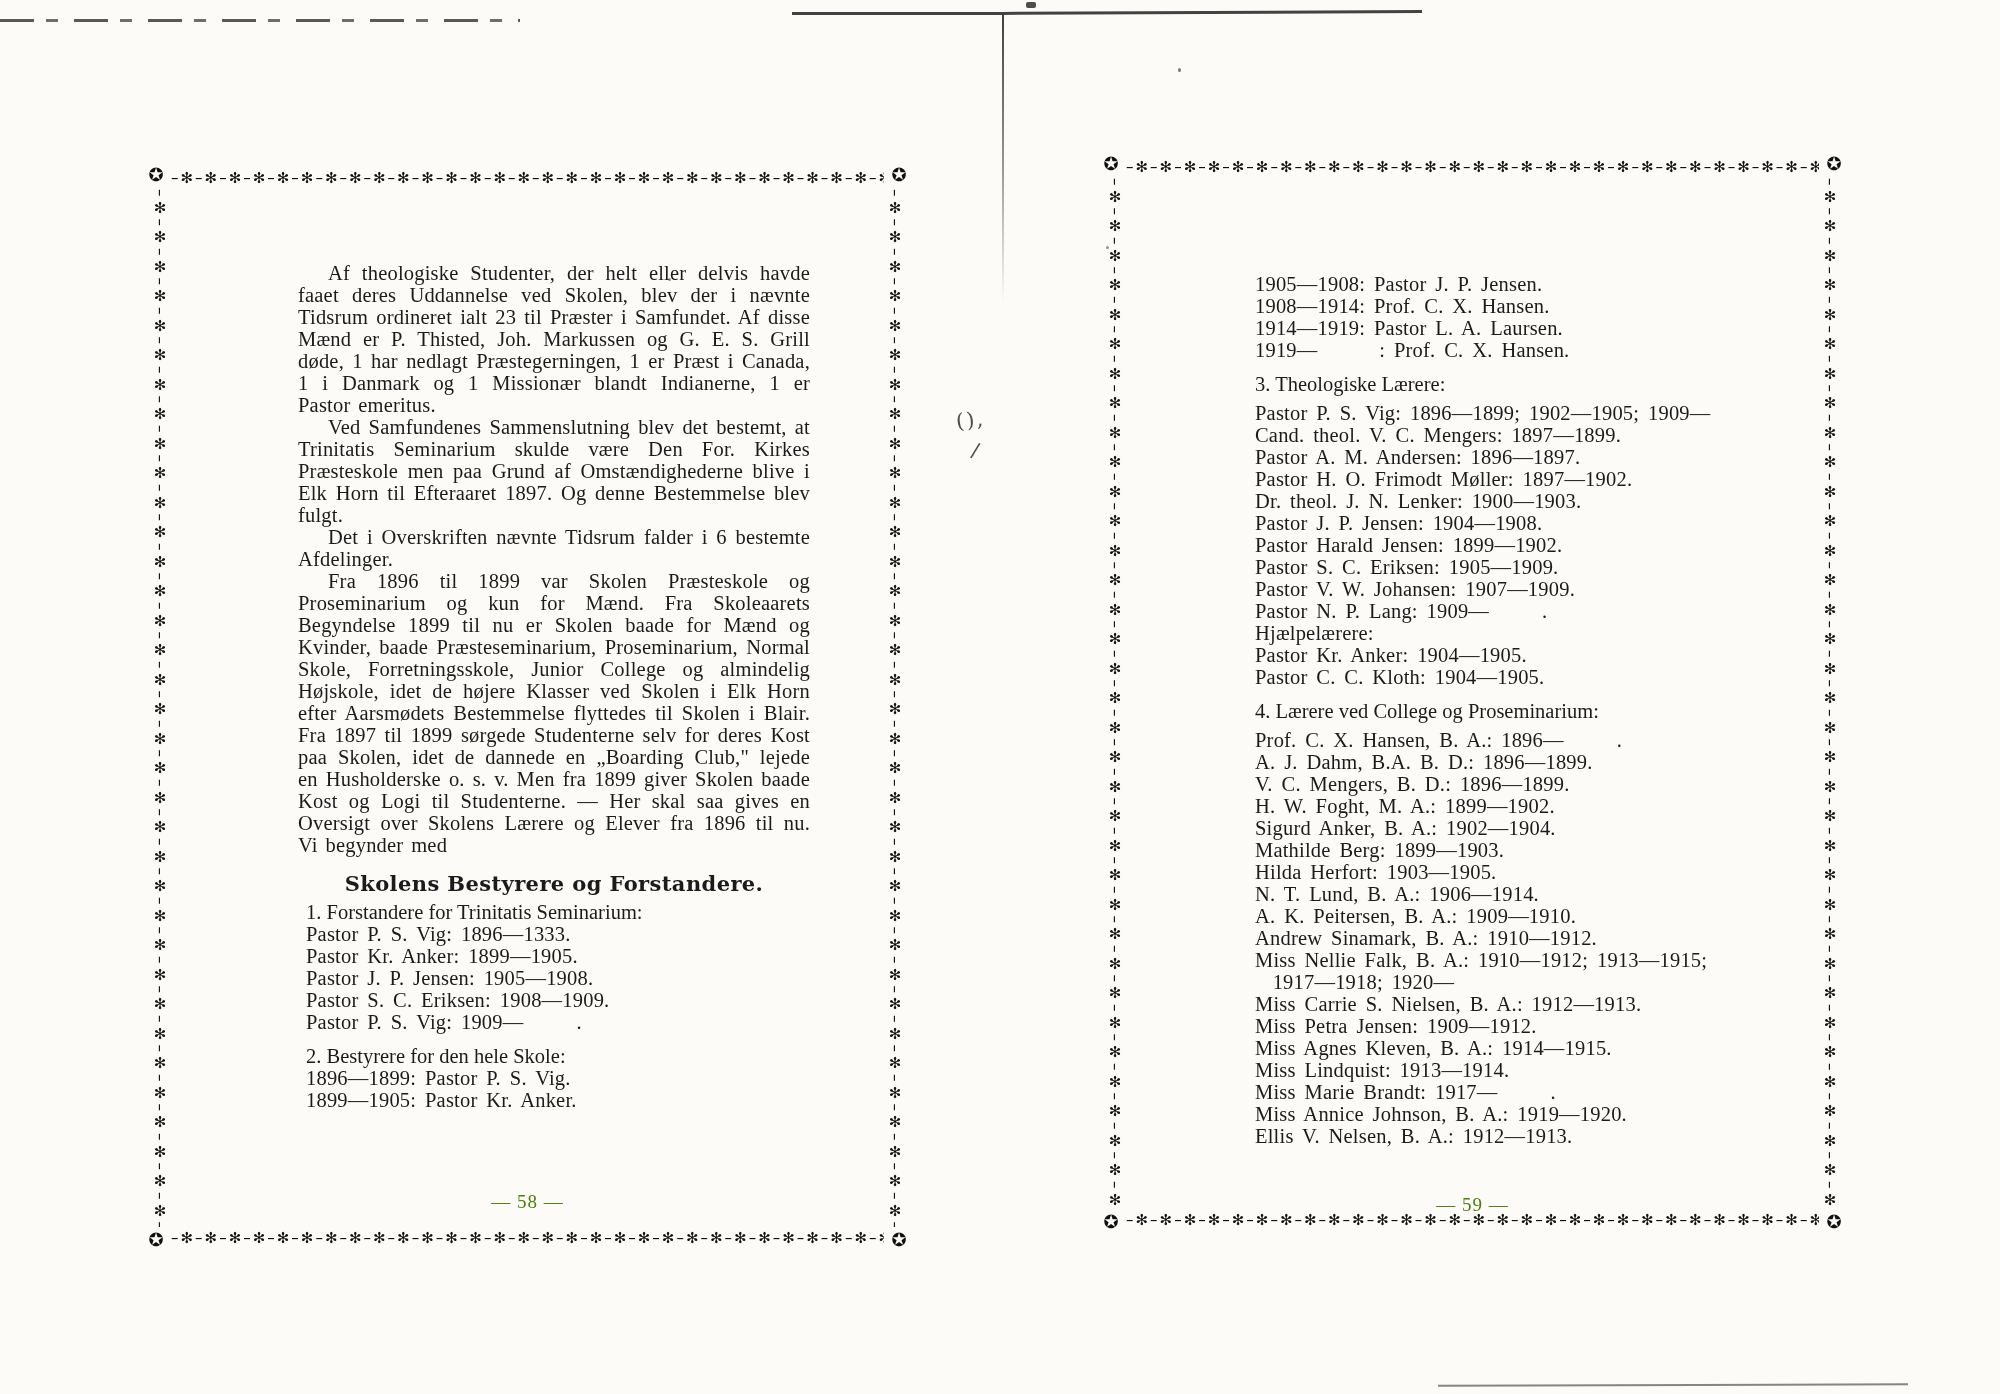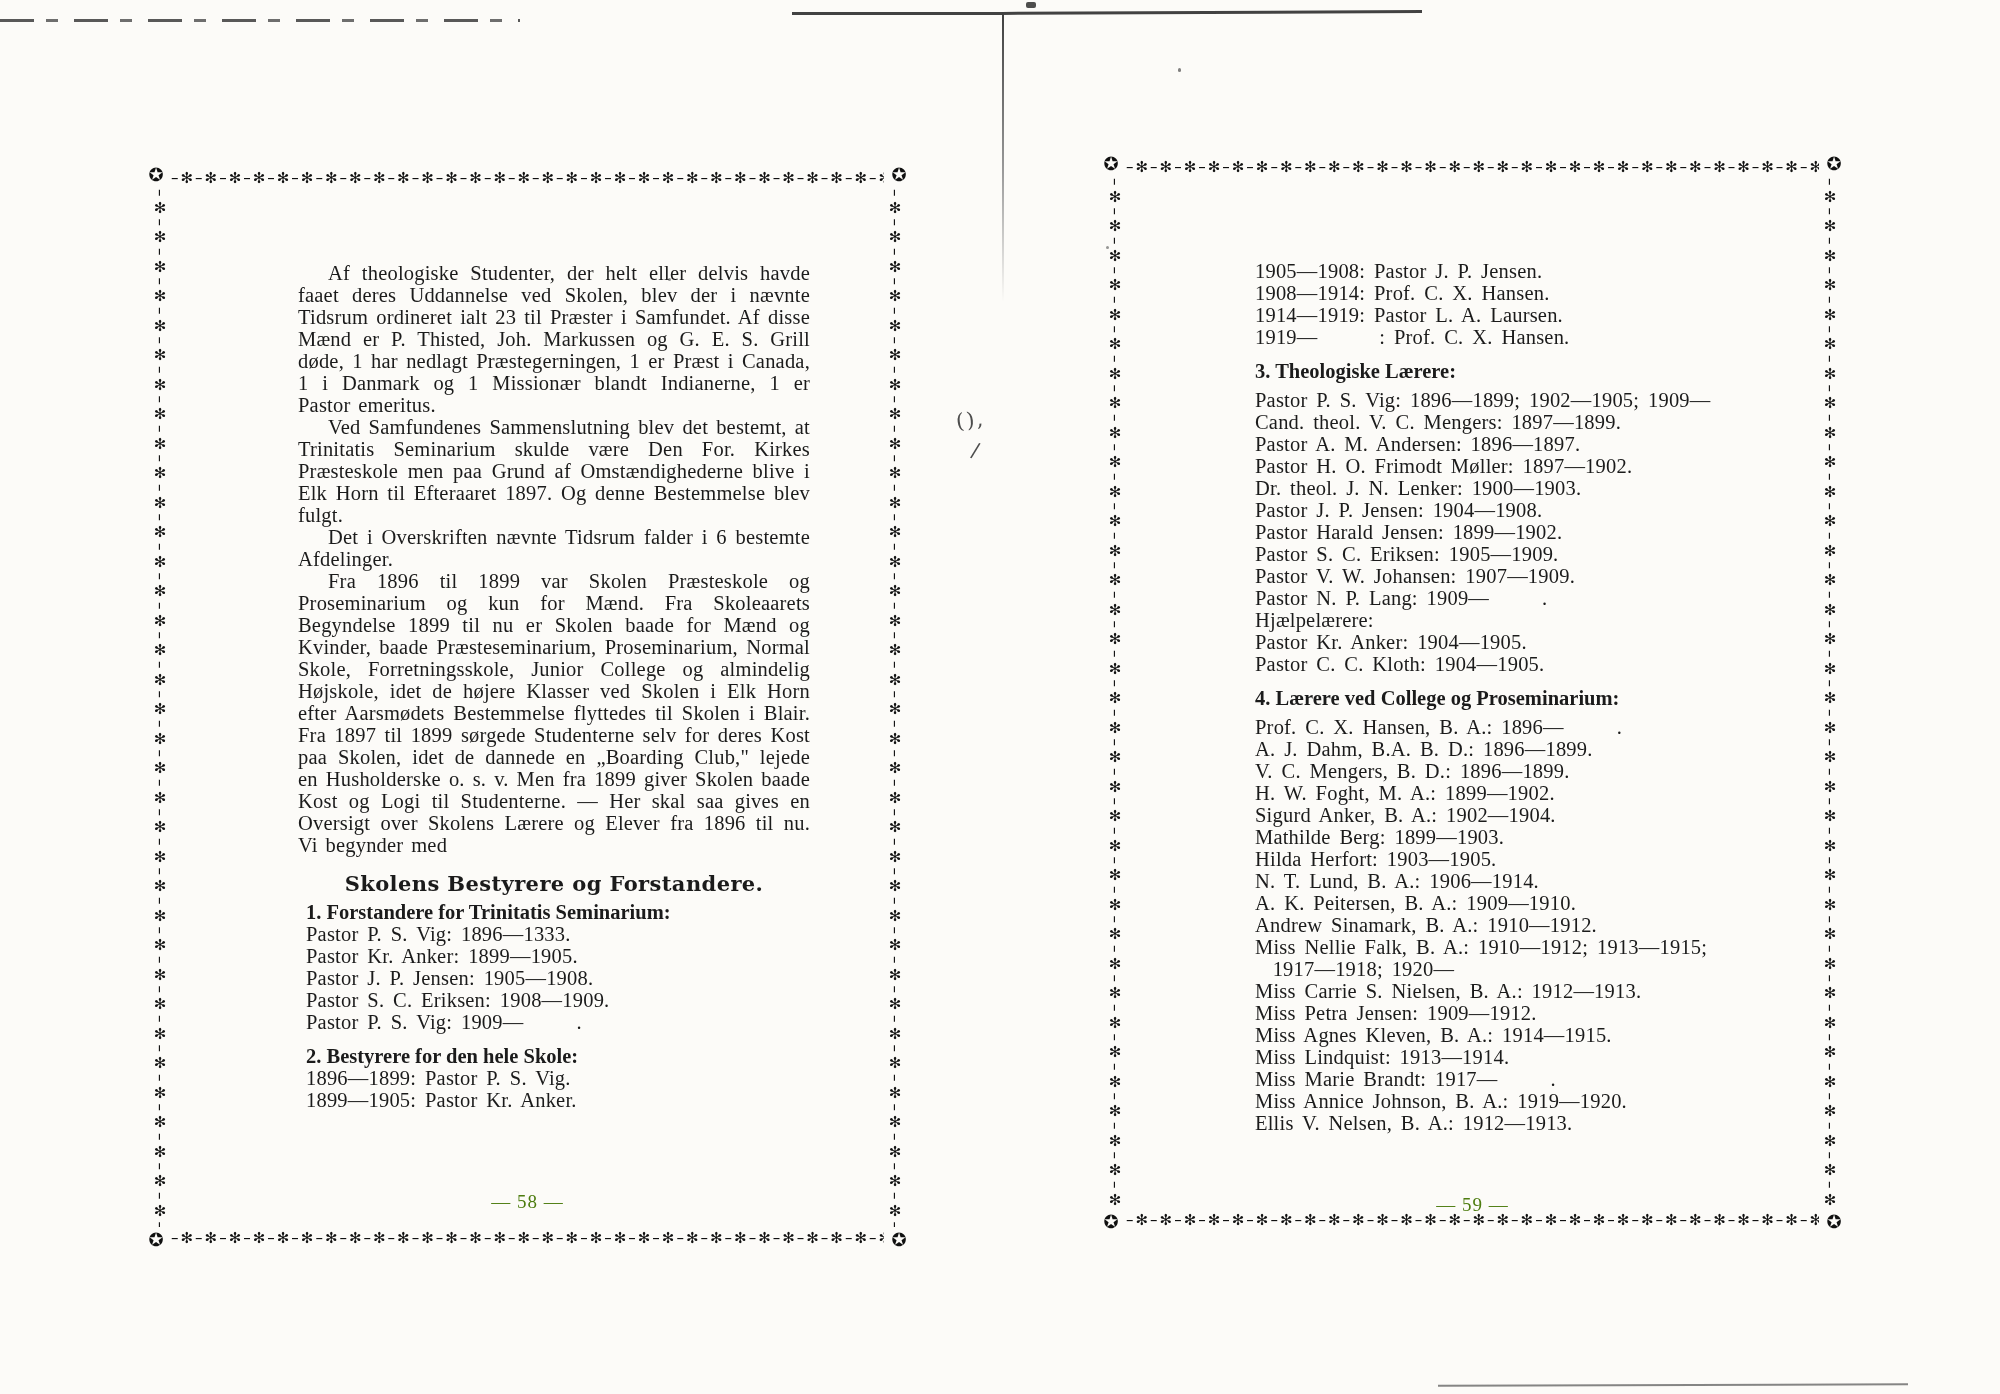--- a/index.html
+++ b/index.html
@@ -54,28 +54,28 @@
   .border-right { right:-10px; }
   .corner { position:absolute; font-size:18px; line-height:18px; width:18px; text-align:center; }
   .corner.tl { left:-13px; top:-12px; }
   .corner.tr { right:-13px; top:-12px; }
   .corner.bl { left:-13px; bottom:-11px; }
   .corner.br { right:-13px; bottom:-11px; }
 
   
   .content { position:absolute; font-size:20.5px; line-height:22px; color:#1b1b1b; }
   #content-left  { left:298px;  top:262px; width:512px; }
-  #content-right { left:1255px; top:260px; width:560px; }
+  #content-right { left:1255px; top:273px; width:560px; }
 
   .para { margin:0; text-align:justify; text-indent:30px; word-spacing:2.5px; letter-spacing:.2px; }
   .head-fraktur {
     text-align:center; font-weight:bold; font-size:21px; line-height:22px;
     margin:17px 0 6px; font-family:"DejaVu Serif", serif; letter-spacing:.4px;
   }
-  .list-title { white-space:pre; margin:0;font-weight:bold; }
+  .list-title { white-space:pre; margin:0; }
   .mt-sect { margin-top:12px; }
   .mb-sect { margin-bottom:7px; }
   .tline { white-space:pre; letter-spacing:.2px; word-spacing:3.5px; }
   .list-block { margin-left:8px; }
 
   .folio { position:absolute; left:0; width:100%; text-align:center;
            font-size:19px; letter-spacing:1px; color:#4d7c0f; }
   #folio-left  { top:1013px; }
   #folio-right { top:1027px; }
 </style>

